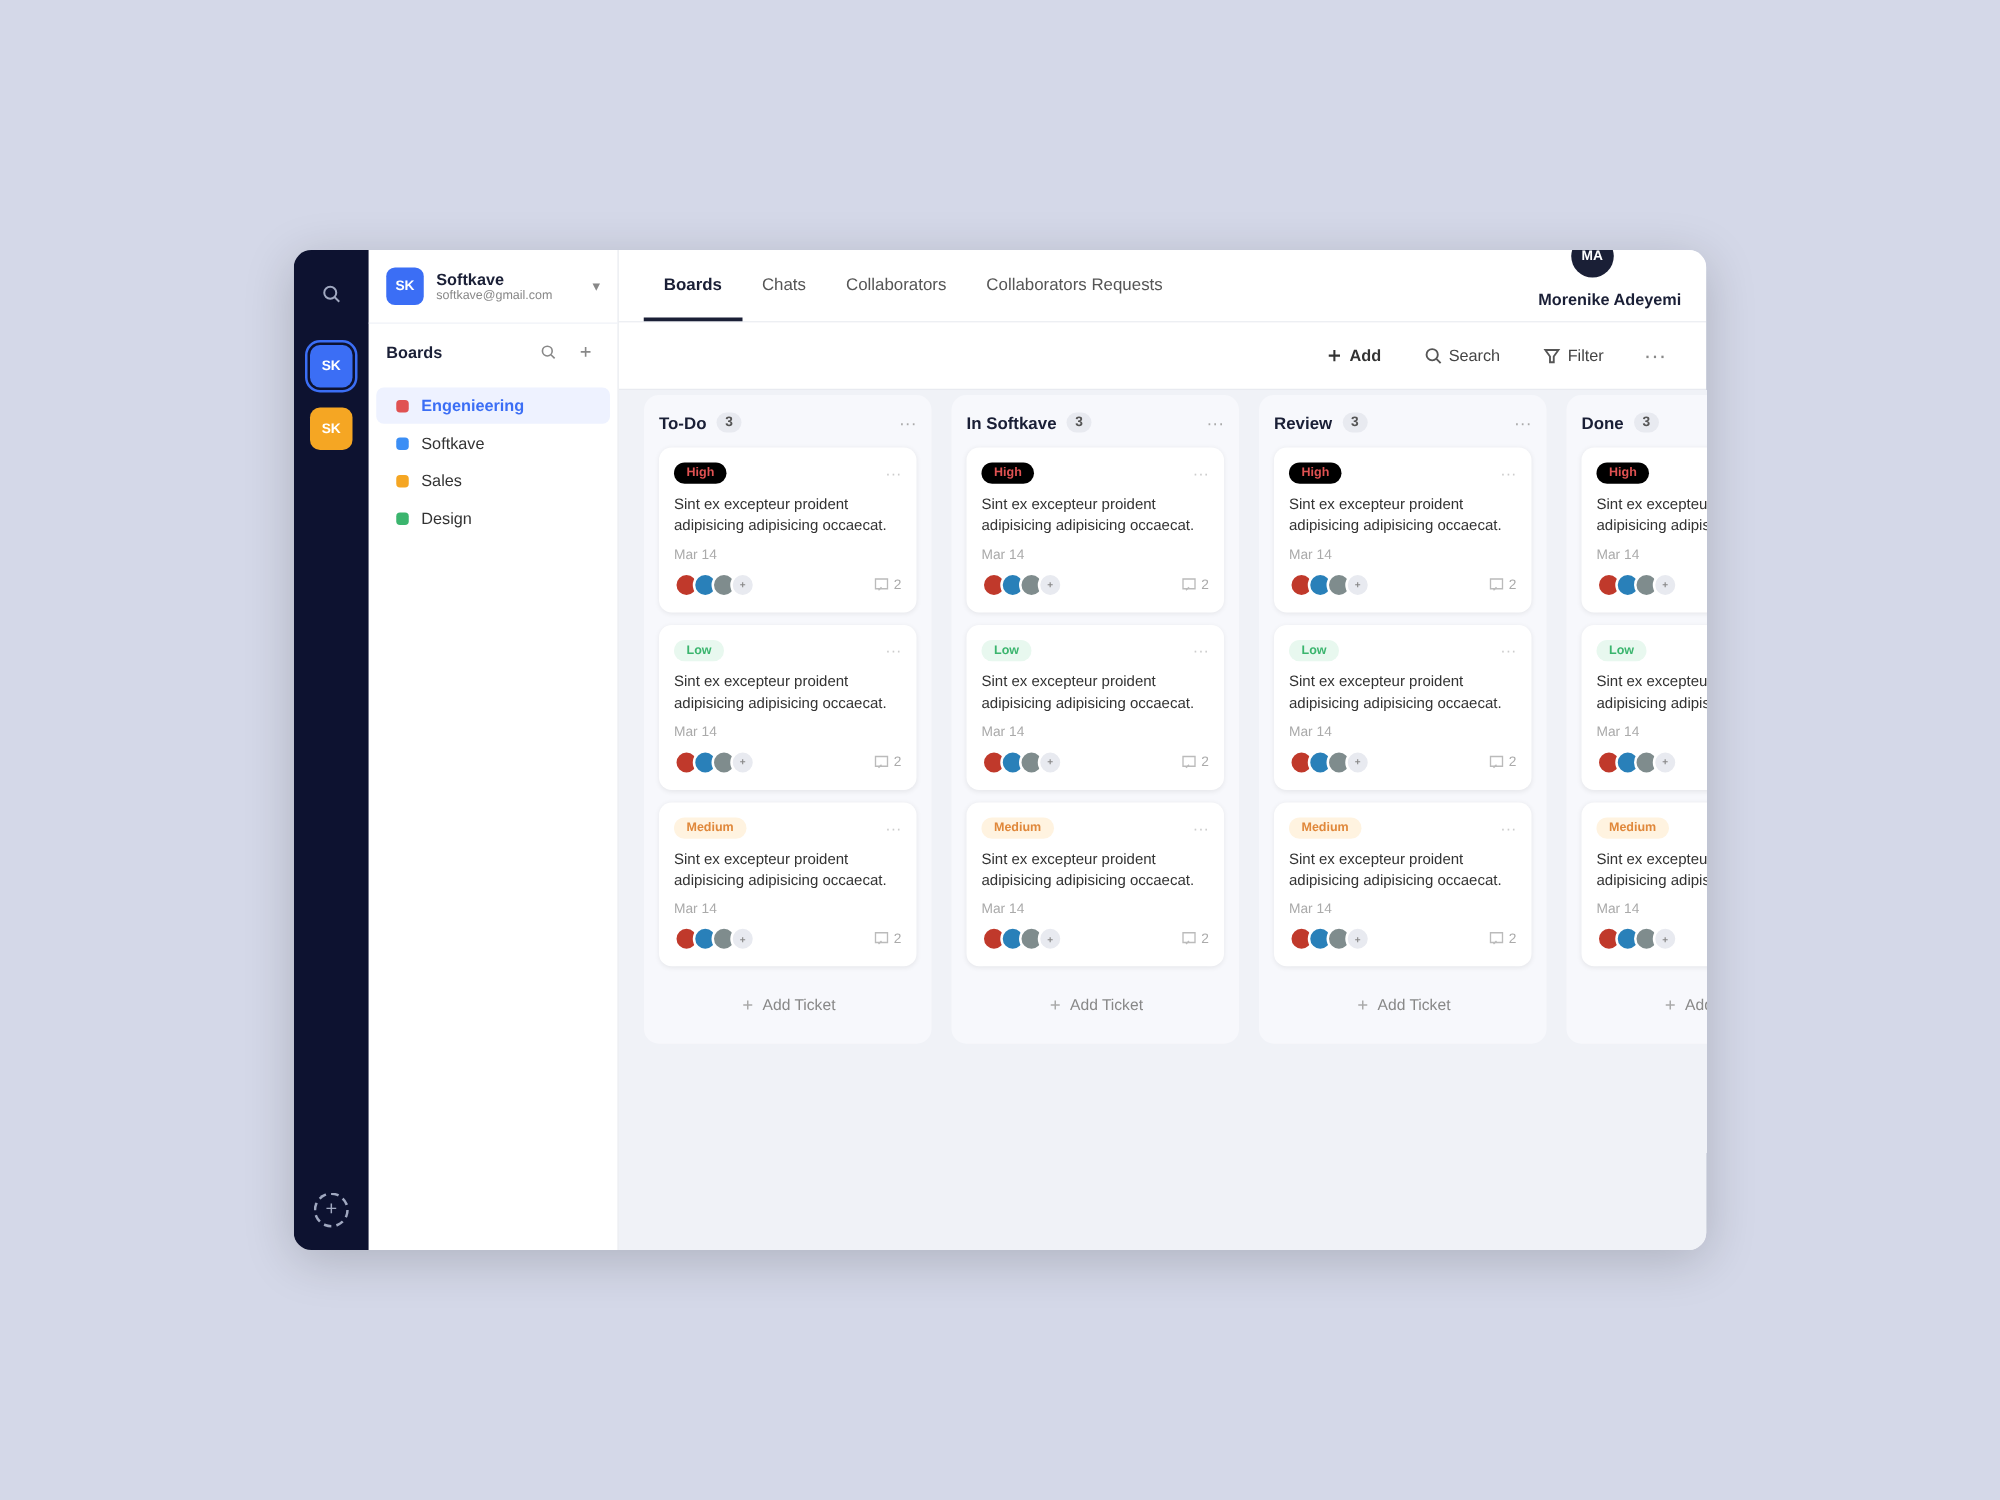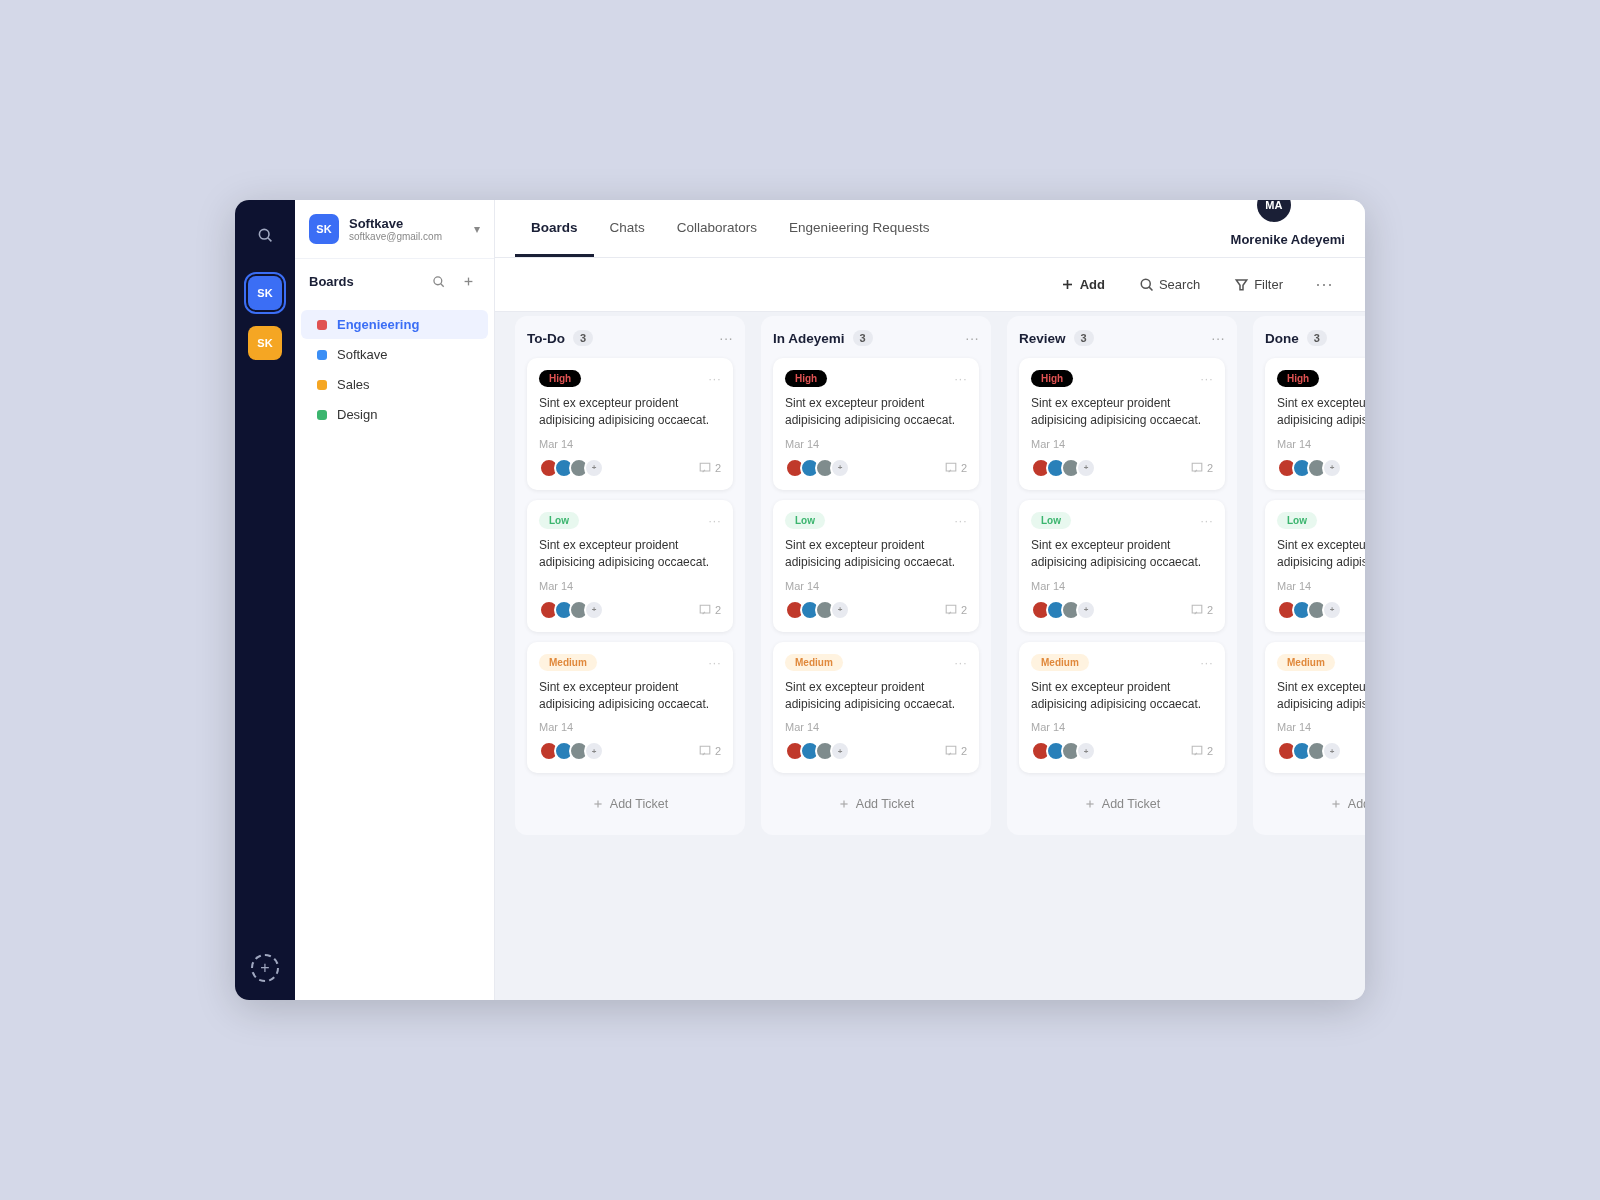--- a/index.html
+++ b/index.html
@@ -427,21 +427,21 @@
       </div>
   </div>
 
   <div class="main-content">
 
     <div class="top-bar">
       <div class="top-tabs" id="top-tabs">
           <div class="top-tab active">Boards</div>
           <div class="top-tab">Chats</div>
           <div class="top-tab">Collaborators</div>
-          <div class="top-tab">Engenieering Requests</div>
+          <div class="top-tab">Collaborators Requests</div>
         </div>
       <div class="top-bar-right">
         <div class="user-info">
           <div class="user-avatar">
             <span>MA</span>
           </div>
           <span class="user-name">Morenike Adeyemi</span>
           <span class="user-chevron">▾</span>
         </div>
       </div>
@@ -554,21 +554,21 @@
     <div class="add-ticket">
       <svg width="12" height="12" viewBox="0 0 20 20" fill="none" stroke="#aaa" stroke-width="2">
         <line x1="10" y1="4" x2="10" y2="16"></line>
               <line x1="4" y1="10" x2="16" y2="10"></line>
       </svg>
       <span>Add Ticket</span>
     </div>
   </div>
         <div class="board-column">
     <div class="column-header">
-      <span class="column-title">In Adeyemi</span>
+      <span class="column-title">In Softkave</span>
       <span class="column-count">3</span>
       <span class="column-dots">···</span>
     </div>
 
       <div class="card">
         <div class="card-header">
           <span class="priority-badge priority-high">High</span>
           <span class="card-dots">···</span>
         </div>
         <div class="card-text">Sint ex excepteur proident adipisicing adipisicing occaecat.</div>

